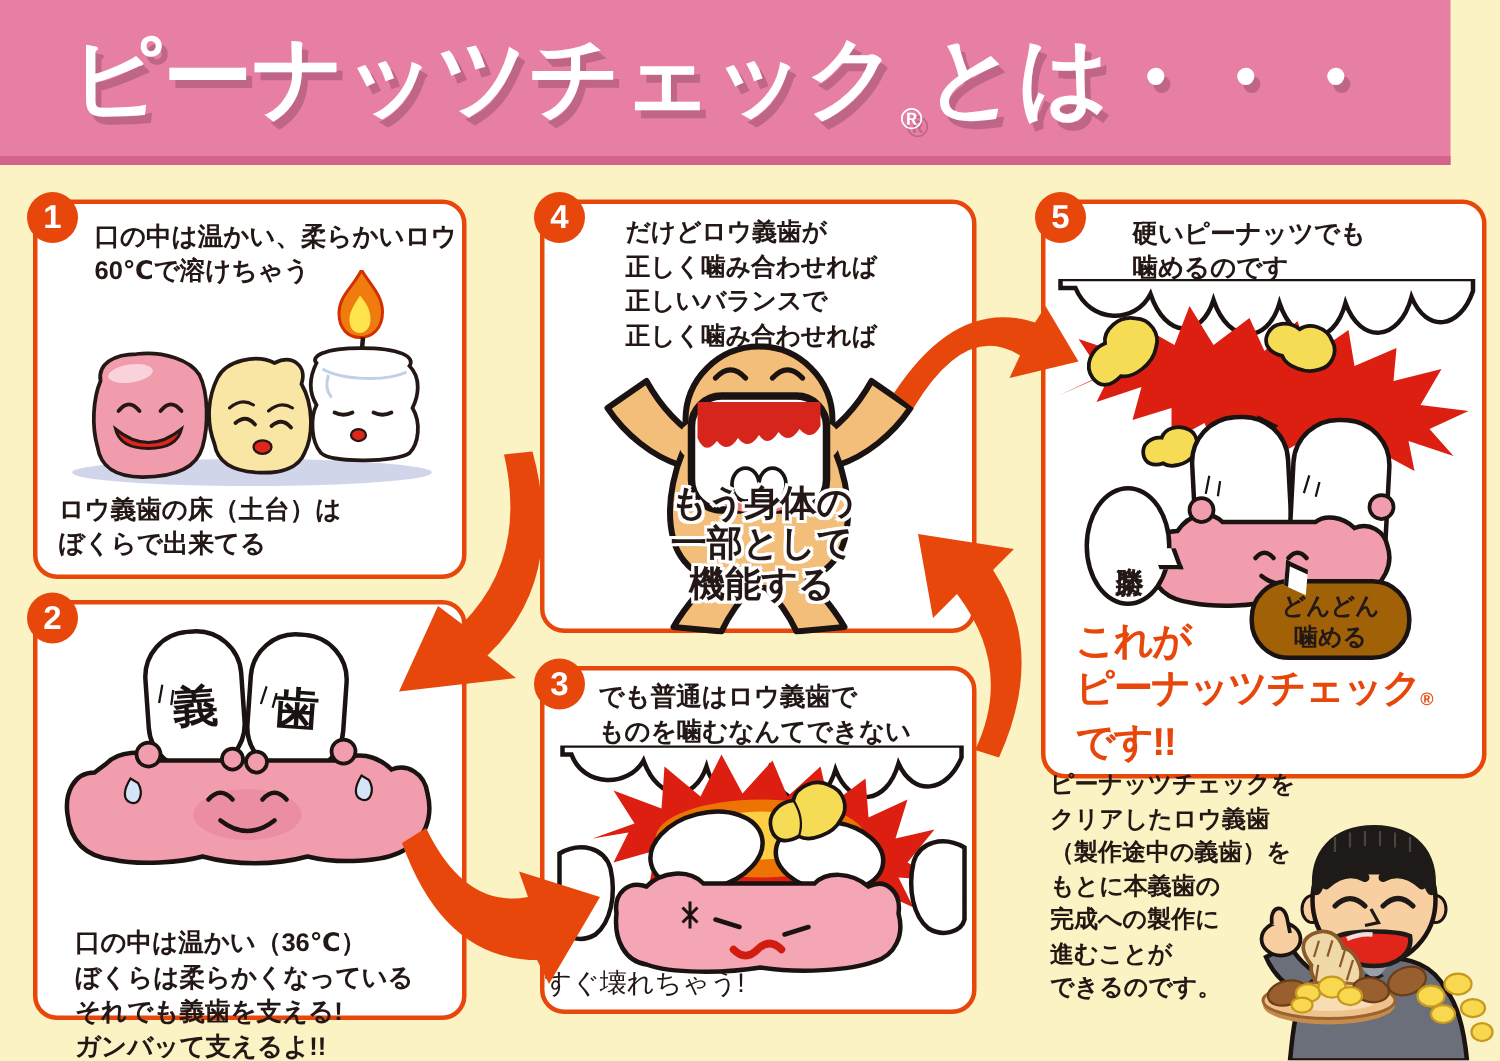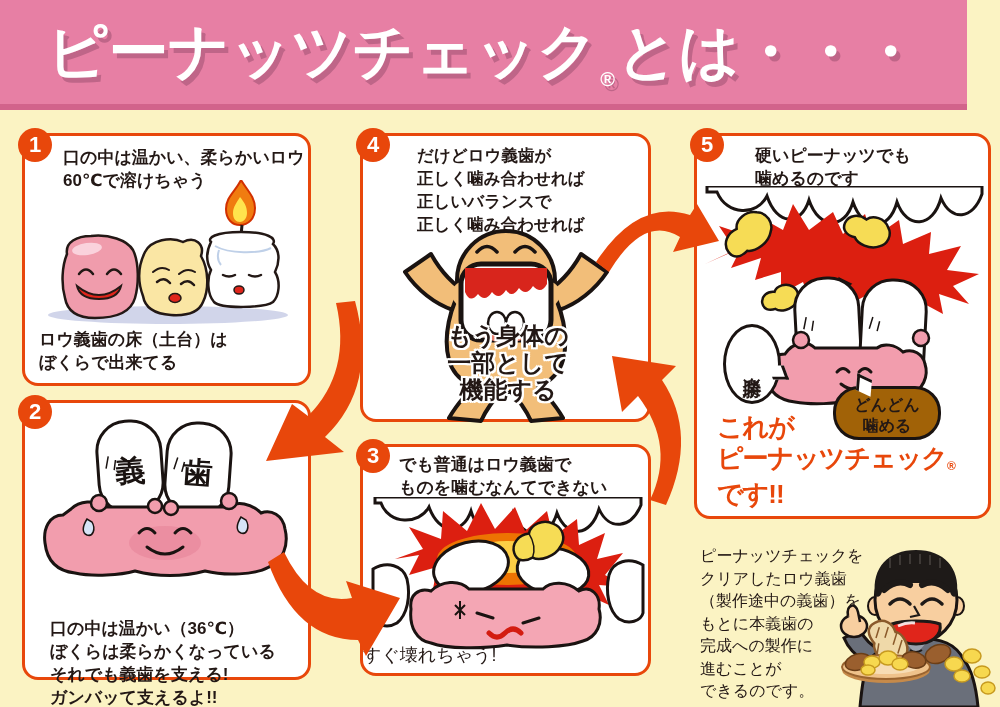--- a/index.html
+++ b/index.html
@@ -63,21 +63,21 @@
     content:""; position:absolute; top:-12px; left:20px; width:13px; height:13px;
     background:#fff; border-left:3px solid #1A1311; border-top:3px solid #1A1311;
     transform:rotate(25deg) skewX(20deg);
   }
   .highlight {
     position:absolute; left:20px; top:276px; color:var(--accent,#E8470B);
     font-weight:bold; font-size:26px; line-height:31px; letter-spacing:-1px; white-space:nowrap; z-index:3;
   }
   .highlight .reg { font-size:12px; letter-spacing:0; position:relative; top:3px; }
   .footer-note {
-    position:absolute; left:700px; top:545px; font-weight:normal; font-size:16px;
+    position:absolute; left:700px; top:513px; font-weight:bold; font-size:16px;
     line-height:22.5px; white-space:nowrap; z-index:2;
   }
   .arrows { position:absolute; left:0; top:0; width:1000px; height:707px; z-index:6; pointer-events:none; }
   svg text { font-family:"Liberation Sans","DejaVu Sans",sans-serif; }
 </style>
 </head>
 <body>
 
 <div class="header">
   <div class="title"><span>ピーナッツチェック</span><span class="reg">®</span><span>とは・・・</span></div>

